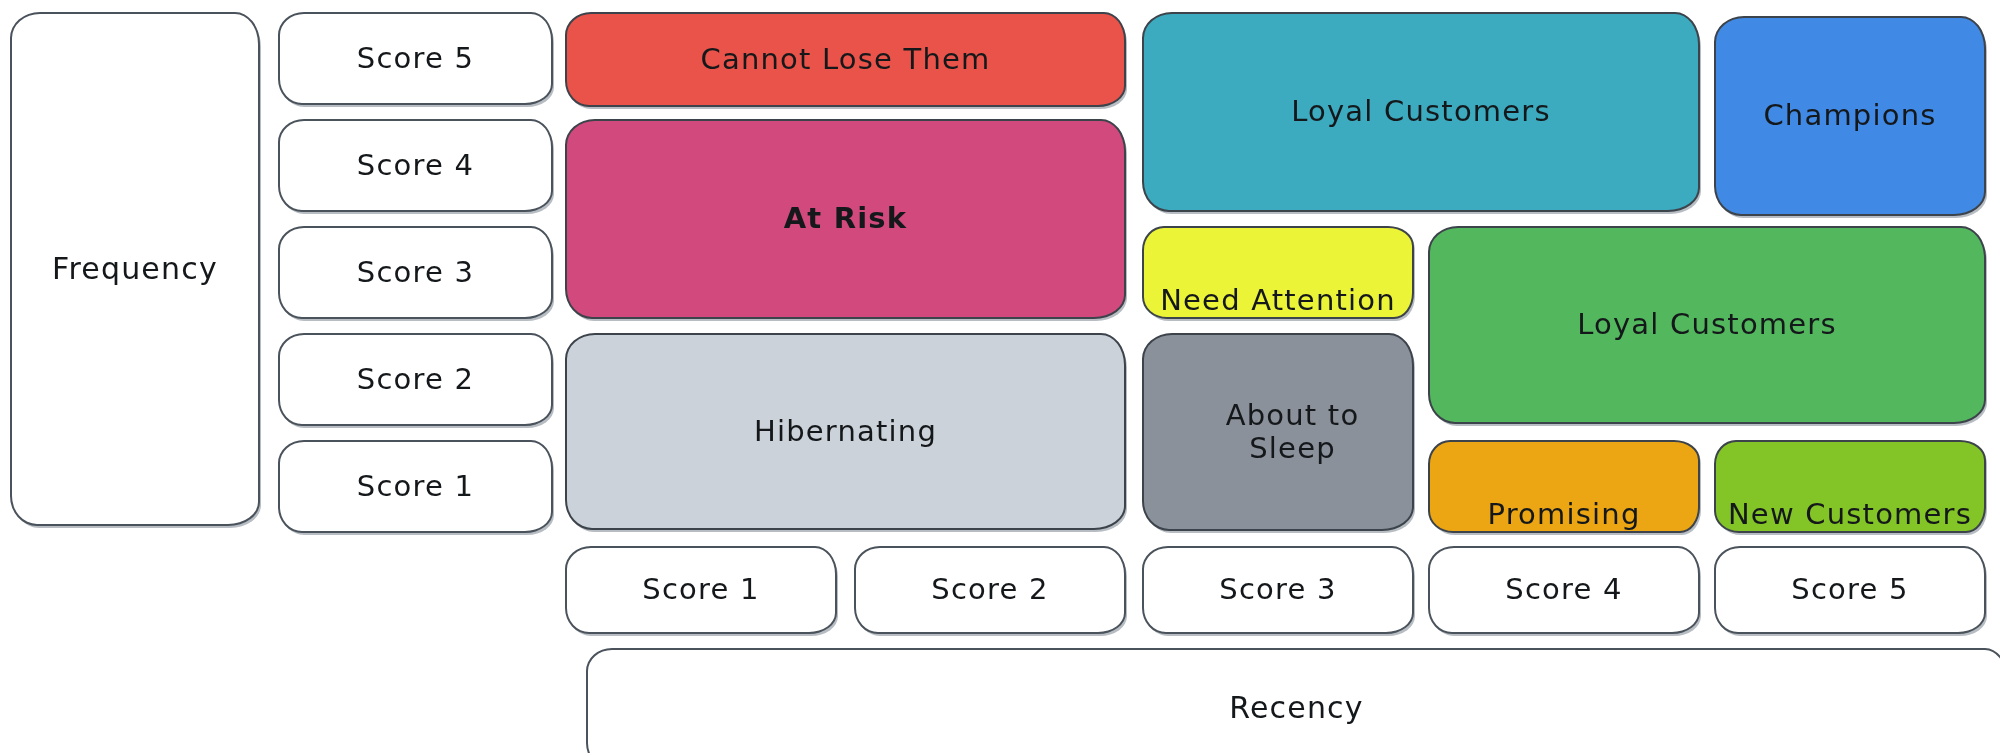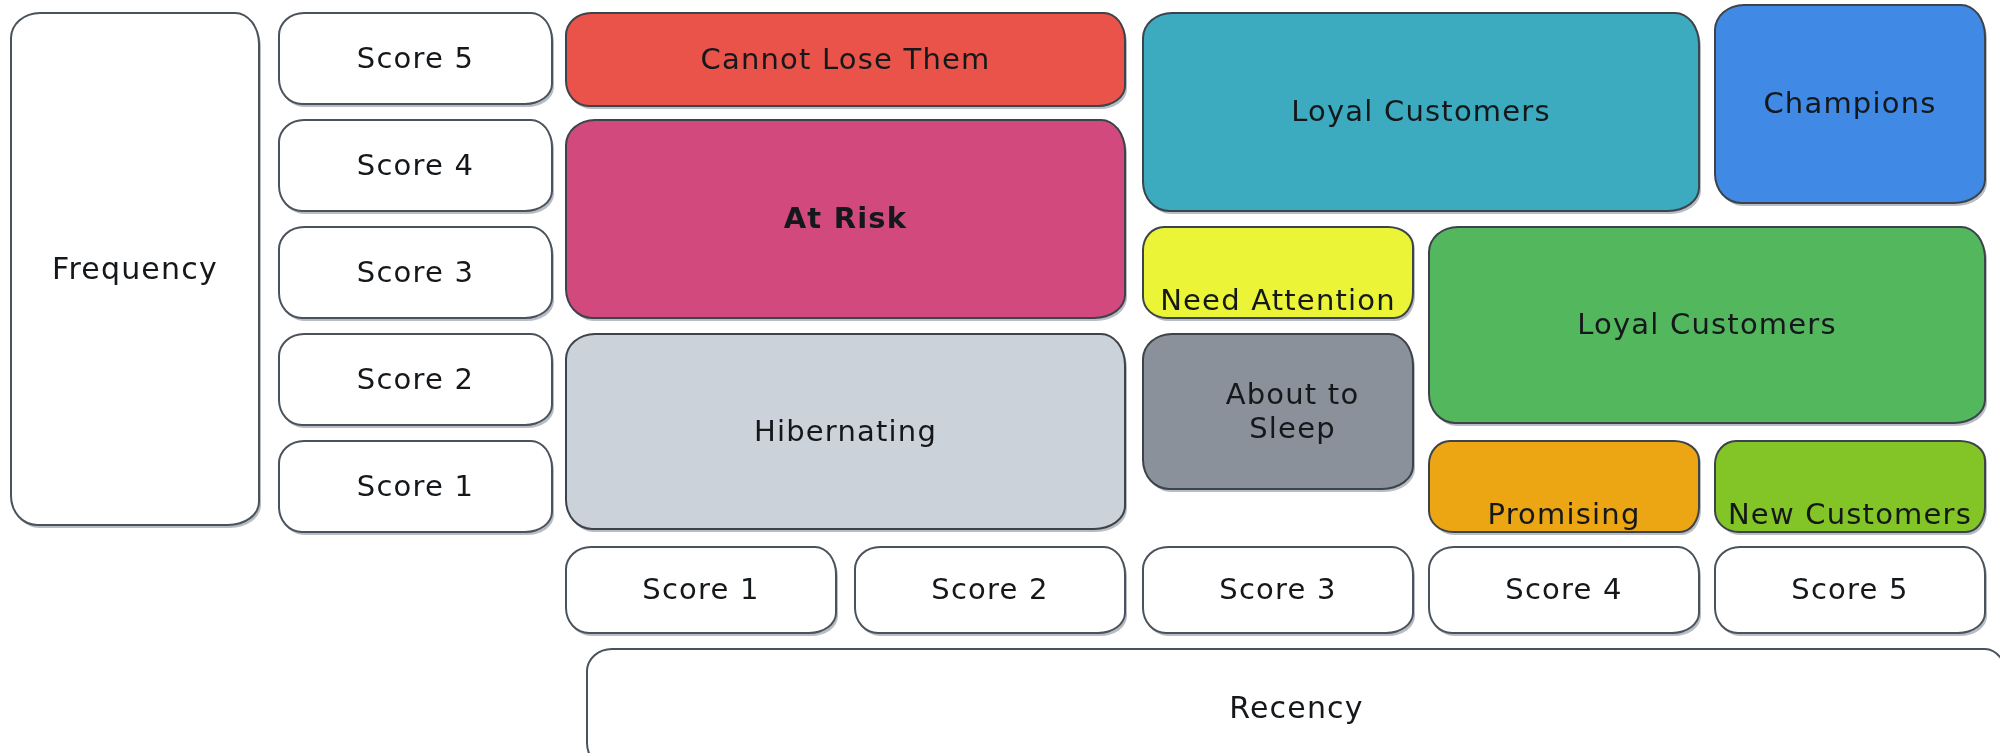--- a/index.html
+++ b/index.html
@@ -67,33 +67,33 @@
   </div>
 
   <div class="box seg r-big" style="left: 565px; top: 333px; width: 561px; height: 197px; background: rgb(204, 210, 217);">
     <span class="seg-label">Hibernating</span>
   </div>
 
   <div class="box seg r-big" style="left: 1142px; top: 12px; width: 558px; height: 200px; background: rgb(60, 170, 191);">
     <span class="seg-label">Loyal Customers</span>
   </div>
 
-  <div class="box seg r-big" style="left: 1714px; top: 4px; width: 272px; height: 200px; background: rgb(64, 137, 228);">
+  <div class="box seg r-big" style="left: 1714px; top: 16px; width: 272px; height: 200px; background: rgb(64, 137, 228);">
     <span class="seg-label">Champions</span>
   </div>
 
   <div class="box seg r-sml" style="left: 1142px; top: 226px; width: 272px; height: 93px; background: rgb(235, 244, 54);">
     <span class="seg-label">Need Attention</span>
   </div>
 
   <div class="box seg r-big" style="left: 1428px; top: 226px; width: 558px; height: 198px; background: rgb(83, 183, 93);">
     <span class="seg-label">Loyal Customers</span>
   </div>
 
-  <div class="box seg r-big" style="left: 1142px; top: 333px; width: 272px; height: 157px; background: rgb(139, 145, 154); padding-left: 39px;">
+  <div class="box seg r-big" style="left: 1142px; top: 333px; width: 272px; height: 198px; background: rgb(139, 145, 154); padding-left: 39px;">
     <span class="seg-label">About to Sleep</span>
   </div>
 
   <div class="box seg r-sml" style="left: 1428px; top: 440px; width: 272px; height: 93px; background: rgb(236, 166, 19);">
     <span class="seg-label">Promising</span>
   </div>
 
   <div class="box seg r-sml" style="left: 1714px; top: 440px; width: 272px; height: 93px; background: rgb(131, 196, 38);">
     <span class="seg-label">New Customers</span>
   </div>

